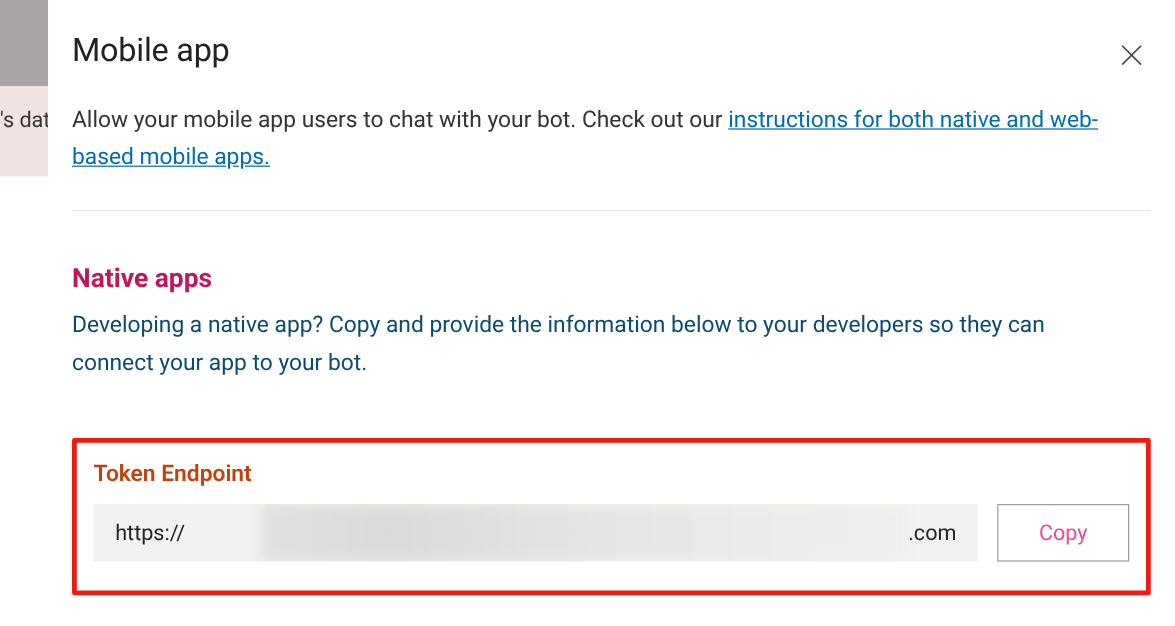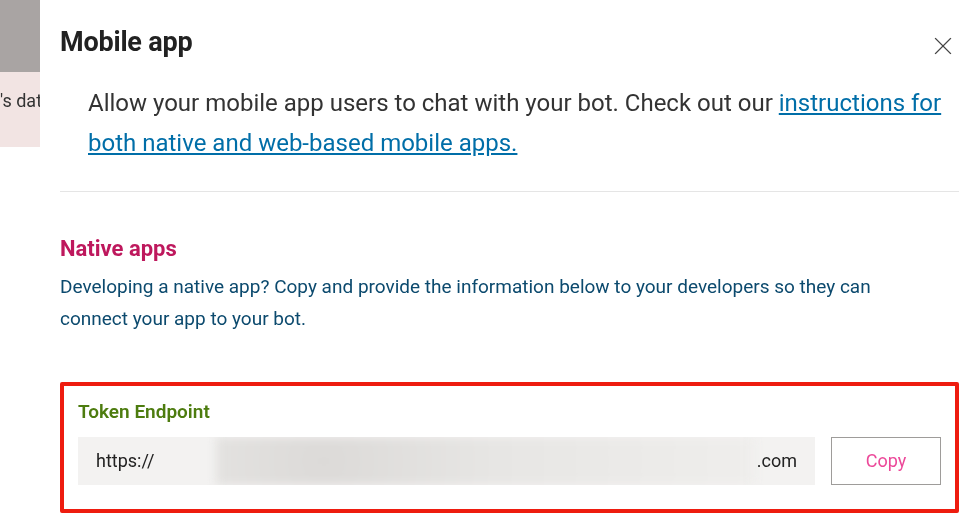--- a/index.html
+++ b/index.html
@@ -59,21 +59,21 @@
       background: #ffffff;
       padding: 26px 20px 0 20px;
     }
     .panel-header {
       display: flex;
       justify-content: space-between;
       align-items: flex-start;
     }
     .panel-title {
       font-size: 27px;
-      font-weight: 700;
+      font-weight: 400;
       color: #222;
       letter-spacing: -0.2px;
     }
     .close-btn {
       background: none;
       border: none;
       padding: 4px;
       cursor: pointer;
       display: flex;
       align-items: center;
@@ -84,25 +84,24 @@
       margin-right: 2px;
     }
     .close-btn svg {
       width: 18px;
       height: 18px;
       stroke: #444;
       stroke-width: 1.2;
     }
     .panel-desc {
       margin-top: 24px;
-      font-size: 24px;
+      font-size: 19px;
       color: #333;
       line-height: 1.65;
       max-width: 880px;
-      margin-left: 28px;
     }
     .panel-desc a {
       color: #006ea8;
       text-decoration: underline;
     }
     .divider {
       border: none;
       border-top: 1px solid #e5e5e5;
       margin-top: 28px;
     }
@@ -121,21 +120,21 @@
     }
     .token-block {
       margin-top: 48px;
       border: 4px solid #ee1c0f;
       border-radius: 2px;
       padding: 14px 14px 24px 14px;
     }
     .token-label {
       font-size: 19px;
       font-weight: 600;
-      color: #4d7c0f;
+      color: #c2410c;
       margin-bottom: 14px;
     }
     .token-row {
       display: flex;
       gap: 16px;
       align-items: center;
     }
     .token-field {
       flex: 1;
       background: #f3f2f1;

